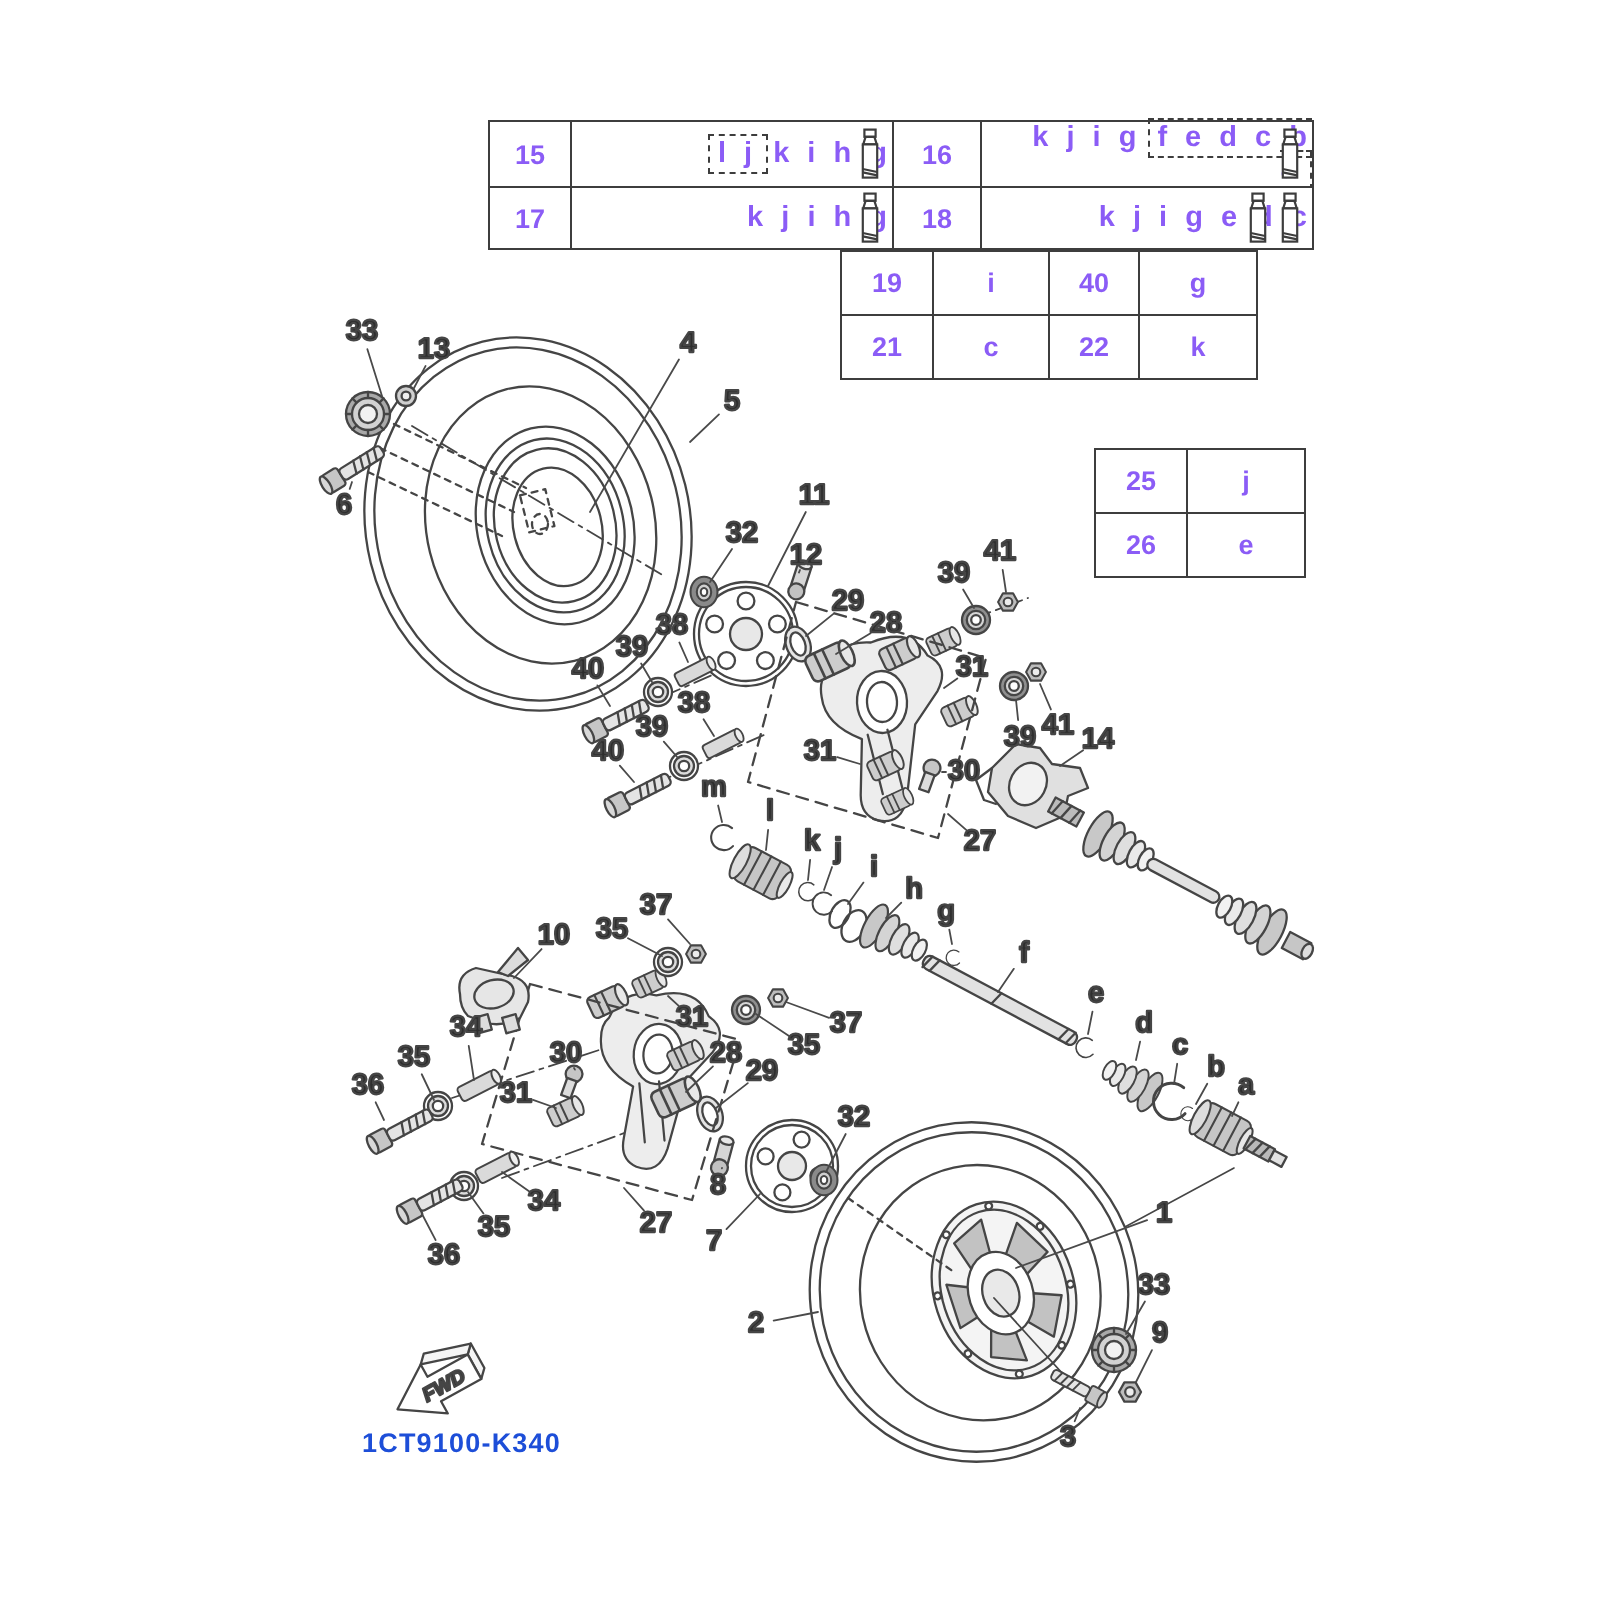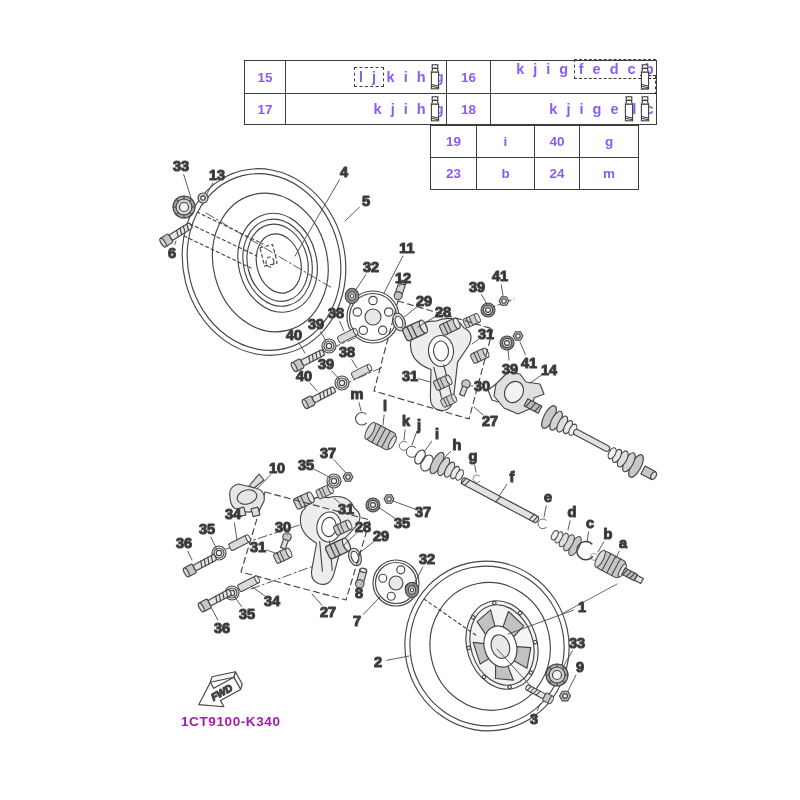--- a/index.html
+++ b/index.html
@@ -14,21 +14,21 @@
   .ptable td{border:1.7px solid #3d3d3d;text-align:center;vertical-align:middle;padding:0;
              font-size:13.5px;font-weight:600;background:#fff;}
   .ptable td.let{font-size:14.5px;letter-spacing:2.5px;text-align:right;padding-left:9px;position:relative;}
   .boxed{border:1.5px dashed #3d3d3d;padding:1px 4px;}
   .boxed.mleft{margin-left:3px;}
   .boxed.mright{margin-right:3px;}
   .tubes{position:absolute;right:5px;top:50%;transform:translateY(-50%);display:flex;gap:4px;letter-spacing:0;}
   .tube{display:block;}
   .tube *{stroke:#3d3d3d;stroke-width:1.1;fill:#fff;}
   #diagram-code{position:absolute;left:181px;top:714px;font-size:13.5px;font-weight:600;
-                letter-spacing:0.6px;color:#a21caf;}
+                letter-spacing:0.6px;color:#1d4ed8;}
 </style>
 </head>
 <body>
 
 <div id="stage">
 
 <svg id="art" width="800" height="800" viewBox="0 0 800 800" xmlns="http://www.w3.org/2000/svg">
   <defs>
     <g id="capR">
           <circle r="11" fill="#a9a9a9"></circle>
@@ -537,39 +537,55 @@
                 <path d="M3.8,4.4 L2.6,8.2 L9.4,8.2 L8.2,4.4 Z"></path>
                 <rect x="2.4" y="8.2" width="7.2" height="16.6"></rect>
                 <path d="M2.4,20.5 L9.6,22 M2.4,22.2 L9.6,23.7" fill="none"></path>
               </svg>
       </span>
     </td>
   </tr>
 </tbody>
     </table>
 
-<table class="ptable" style="left:430px;top:125px;padding-left:20px;">
+<table class="ptable" style="left:420px;top:125px;padding-left:20px;">
   <colgroup>
         <col style="width:46px">
         <col style="width:58px">
         <col style="width:45px">
         <col style="width:59px">
       </colgroup>
   <tbody>
         <tr style="height:32px;">
     <td>19</td>
     <td>i</td>
     <td>40</td>
     <td>g</td>
   </tr>
   <tr style="height:32px;">
-    <td>23</td>
-    <td>b</td>
-    <td>24</td>
-    <td>m</td>
+    <td>21</td>
+    <td>c</td>
+    <td>22</td>
+    <td>k</td>
   </tr>
 </tbody>
     </table>
 
+<table class="ptable" style="left:547px;top:224px;">
+  <colgroup>
+        <col style="width:46px">
+        <col style="width:59px">
+      </colgroup>
+  <tbody>
+        <tr style="height:32px;">
+    <td>25</td>
+    <td>j</td>
+  </tr>
+  <tr style="height:32px;">
+    <td>26</td>
+    <td>e</td>
+  </tr>
+</tbody>
+    </table>
 
 <div id="diagram-code">1CT9100-K340</div>
 
 </div>
 
 </body></html>

